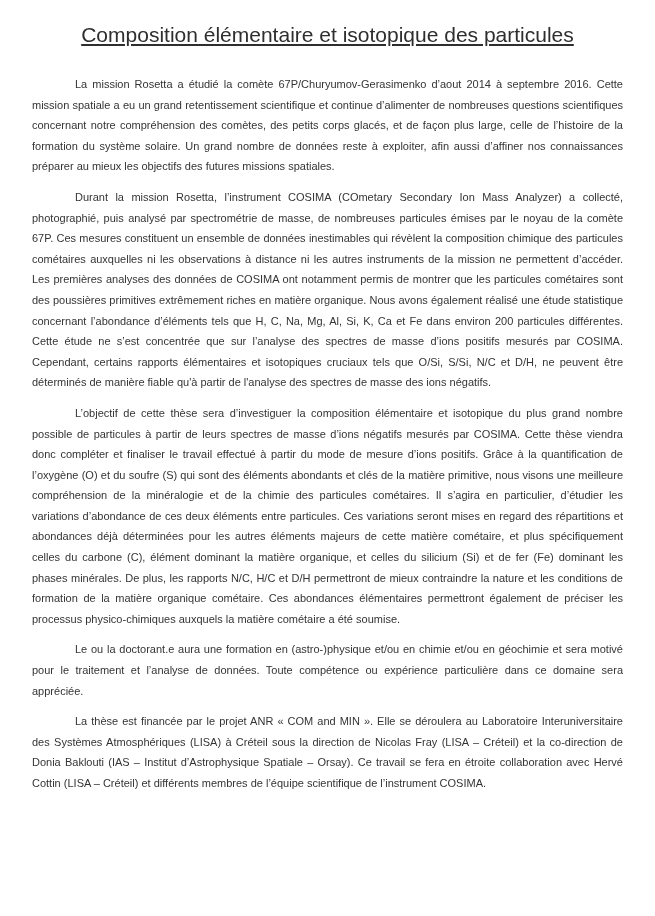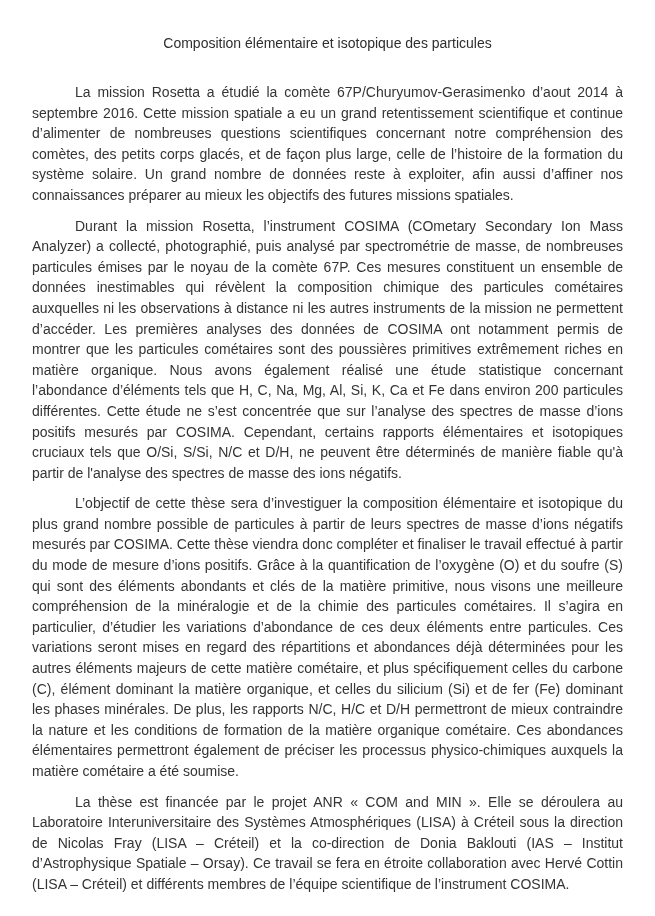--- a/index.html
+++ b/index.html
@@ -7,40 +7,42 @@
     width: 655px;
     min-height: 916px;
     box-sizing: border-box;
     padding: 24px 32px 20px 32px;
     font-family: "Liberation Sans", "DejaVu Sans", sans-serif;
     color: #343434;
     -webkit-font-smoothing: antialiased;
   }
   .doc-title {
     text-align: center;
-    font-size: 14px;
+    font-size: 21px;
     line-height: 22px;
     font-weight: 400;
     color: #2e2e2e;
-    margin: 8px 0 28px 0;
+    margin: 0 0 28px 0;
+    text-decoration: underline;
   }
   .doc-body p.para {
-    font-size: 14px;
+    font-size: 11px;
     line-height: 20.6px;
     text-align: justify;
     text-indent: 43px;
     margin: 0 0 10px 0;
   }
 </style>
 </head>
 <body>
 
 <div class="doc-title">
   <div>Composition élémentaire et isotopique des particules</div>
 </div>
 
 <div class="doc-body">
   <p class="para">La mission Rosetta a étudié la comète 67P/Churyumov-Gerasimenko d’aout 2014 à septembre 2016. Cette mission spatiale a eu un grand retentissement scientifique et continue d’alimenter de nombreuses questions scientifiques concernant notre compréhension des comètes, des petits corps glacés, et de façon plus large, celle de l’histoire de la formation du système solaire. Un grand nombre de données reste à exploiter, afin aussi d’affiner nos connaissances préparer au mieux les objectifs des futures missions spatiales.</p>
   <p class="para">Durant la mission Rosetta, l’instrument COSIMA (COmetary Secondary Ion Mass Analyzer) a collecté, photographié, puis analysé par spectrométrie de masse, de nombreuses particules émises par le noyau de la comète 67P. Ces mesures constituent un ensemble de données inestimables qui révèlent la composition chimique des particules cométaires auxquelles ni les observations à distance ni les autres instruments de la mission ne permettent d’accéder. Les premières analyses des données de COSIMA ont notamment permis de montrer que les particules cométaires sont des poussières primitives extrêmement riches en matière organique. Nous avons également réalisé une étude statistique concernant l’abondance d’éléments tels que H, C, Na, Mg, Al, Si, K, Ca et Fe dans environ 200 particules différentes. Cette étude ne s’est concentrée que sur l’analyse des spectres de masse d’ions positifs mesurés par COSIMA. Cependant, certains rapports élémentaires et isotopiques cruciaux tels que O/Si, S/Si, N/C et D/H, ne peuvent être déterminés de manière fiable qu'à partir de l'analyse des spectres de masse des ions négatifs.</p>
   <p class="para">L’objectif de cette thèse sera d’investiguer la composition élémentaire et isotopique du plus grand nombre possible de particules à partir de leurs spectres de masse d’ions négatifs mesurés par COSIMA. Cette thèse viendra donc compléter et finaliser le travail effectué à partir du mode de mesure d’ions positifs. Grâce à la quantification de l’oxygène (O) et du soufre (S) qui sont des éléments abondants et clés de la matière primitive, nous visons une meilleure compréhension de la minéralogie et de la chimie des particules cométaires. Il s’agira en particulier, d’étudier les variations d’abondance de ces deux éléments entre particules. Ces variations seront mises en regard des répartitions et abondances déjà déterminées pour les autres éléments majeurs de cette matière cométaire, et plus spécifiquement celles du carbone (C), élément dominant la matière organique, et celles du silicium (Si) et de fer (Fe) dominant les phases minérales. De plus, les rapports N/C, H/C et D/H permettront de mieux contraindre la nature et les conditions de formation de la matière organique cométaire. Ces abondances élémentaires permettront également de préciser les processus physico-chimiques auxquels la matière cométaire a été soumise.</p>
+  <p class="para">Le ou la doctorant.e aura une formation en (astro-)physique et/ou en chimie et/ou en géochimie et sera motivé pour le traitement et l’analyse de données. Toute compétence ou expérience particulière dans ce domaine sera appréciée.</p>
   <p class="para">La thèse est financée par le projet ANR « COM and MIN ». Elle se déroulera au Laboratoire Interuniversitaire des Systèmes Atmosphériques (LISA) à Créteil sous la direction de Nicolas Fray (LISA – Créteil) et la co-direction de Donia Baklouti (IAS – Institut d’Astrophysique Spatiale – Orsay). Ce travail se fera en étroite collaboration avec Hervé Cottin (LISA – Créteil) et différents membres de l’équipe scientifique de l’instrument COSIMA.</p>
 
 </div>
 
 </body></html>

